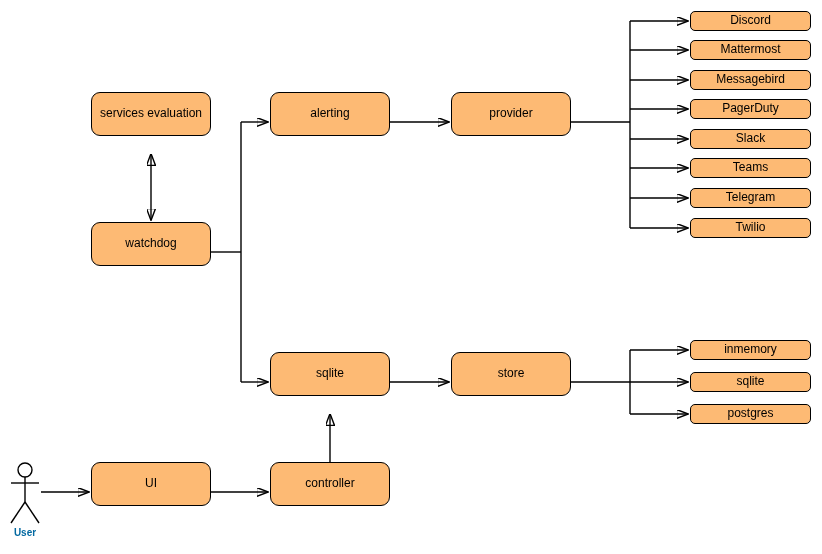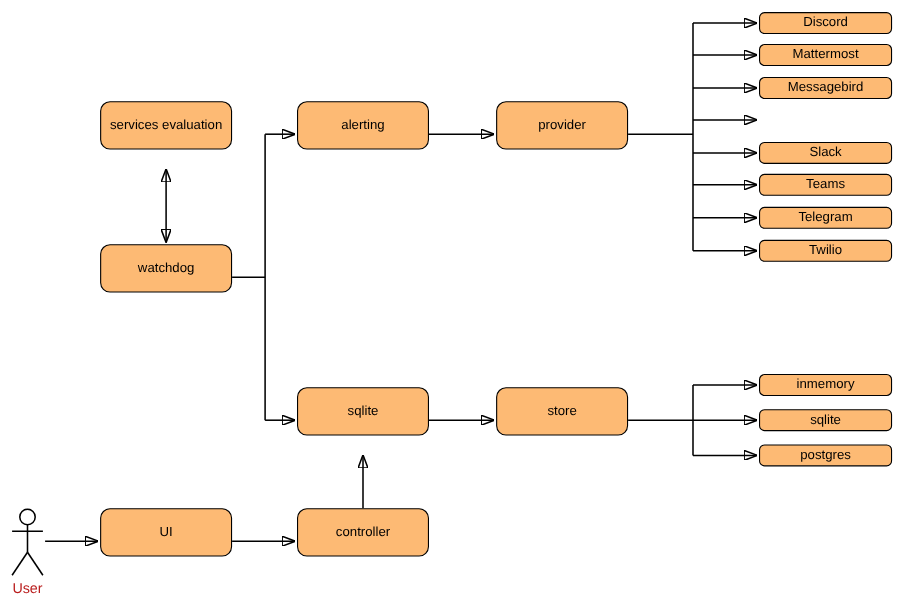--- a/index.html
+++ b/index.html
@@ -54,22 +54,23 @@
     width: 121px;
     height: 20px;
     border-radius: 5px;
   }
   .actor-label {
     position: absolute;
     left: 5px;
     top: 527px;
     width: 40px;
     text-align: center;
-    font-size: 13px;
-    color: #b91c1c;
+    font-size: 10px;
+    color: #0369a1;
+    font-weight: bold;
   }
 </style>
 </head>
 <body>
 
 <div class="canvas">
 
   <svg class="edges" width="822" height="554" viewBox="0 0 822 554" xmlns="http://www.w3.org/2000/svg">
     <defs>
       <marker id="arrow" markerWidth="12" markerHeight="9" refX="11.5" refY="4.5" orient="auto-start-reverse" markerUnits="userSpaceOnUse">
@@ -145,20 +146,23 @@
 
   <div class="node small" style="left:690px; top:11px;">
     <span>Discord</span>
   </div>
   <div class="node small" style="left:690px; top:40px;">
     <span>Mattermost</span>
   </div>
   <div class="node small" style="left:690px; top:70px;">
     <span>Messagebird</span>
   </div>
+  <div class="node small" style="left:690px; top:99px;">
+    <span>PagerDuty</span>
+  </div>
   <div class="node small" style="left:690px; top:129px;">
     <span>Slack</span>
   </div>
   <div class="node small" style="left:690px; top:158px;">
     <span>Teams</span>
   </div>
   <div class="node small" style="left:690px; top:188px;">
     <span>Telegram</span>
   </div>
   <div class="node small" style="left:690px; top:218px;">

